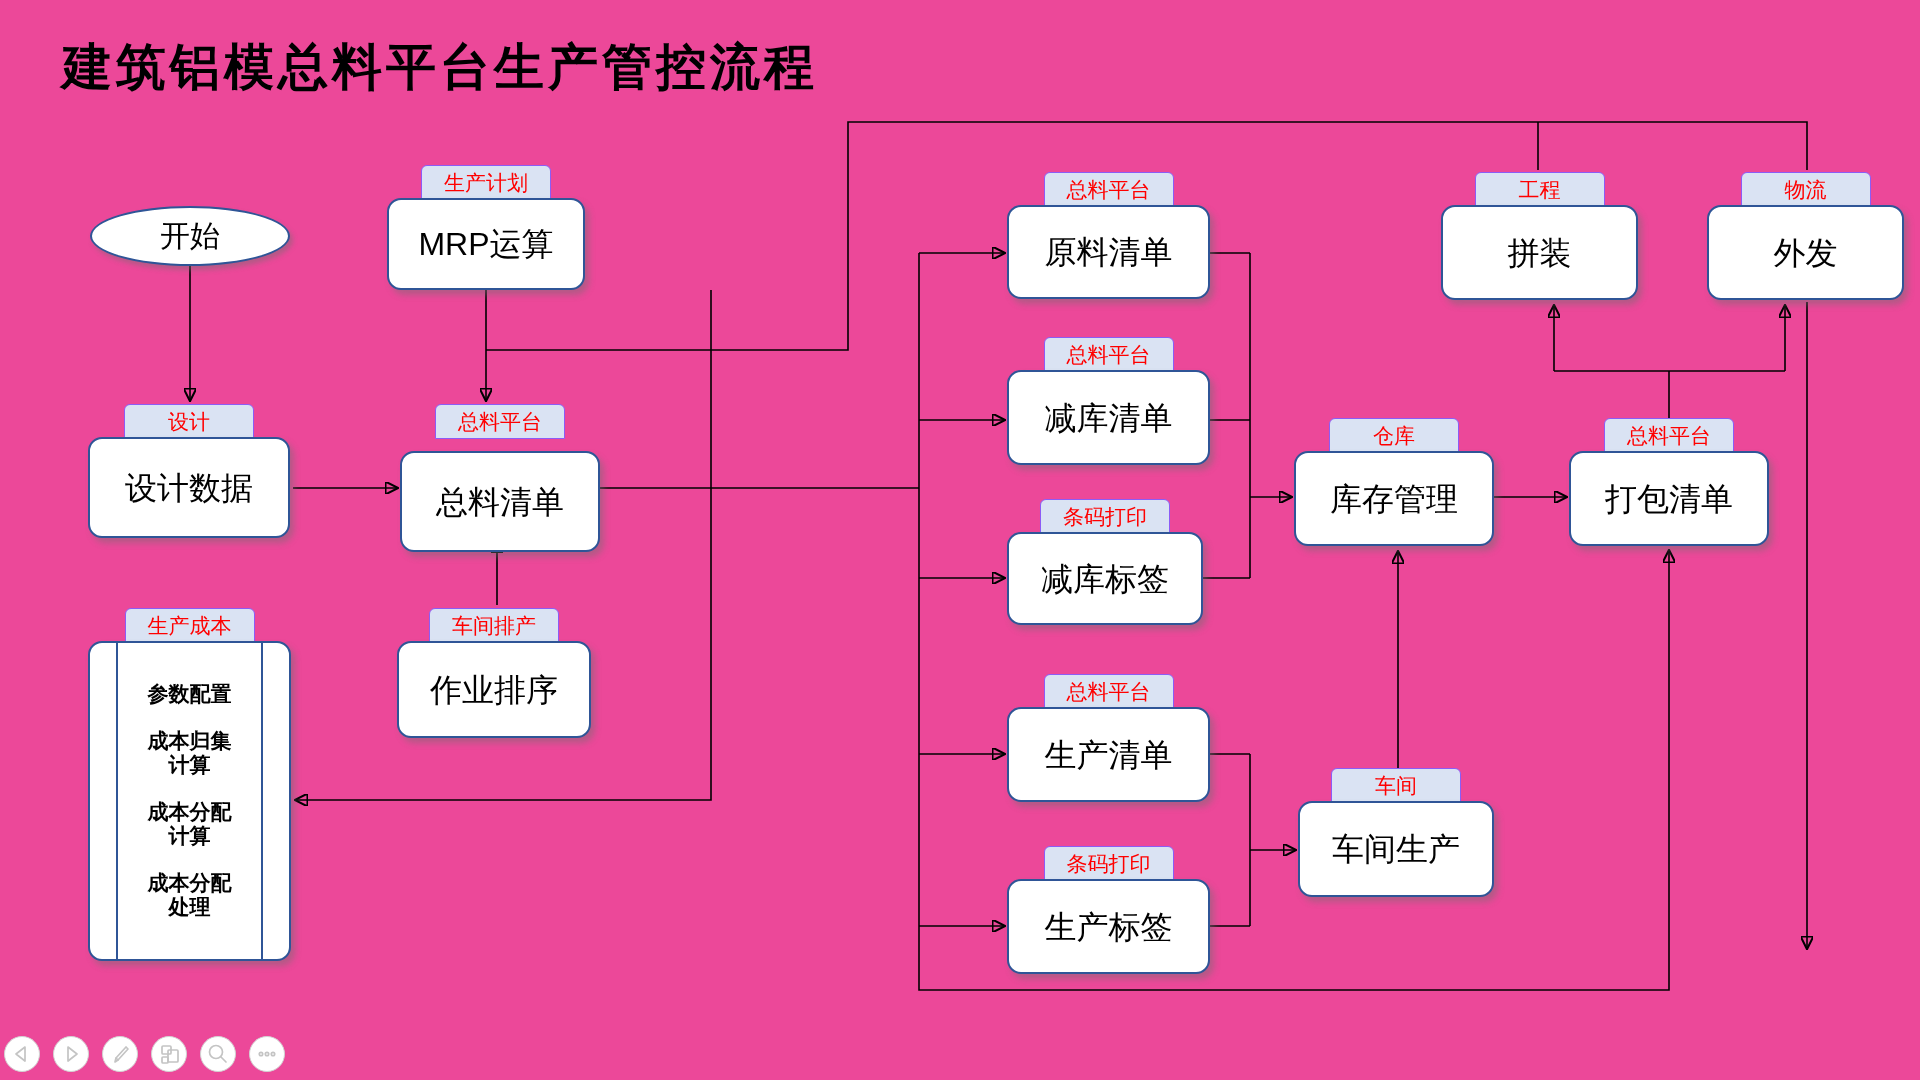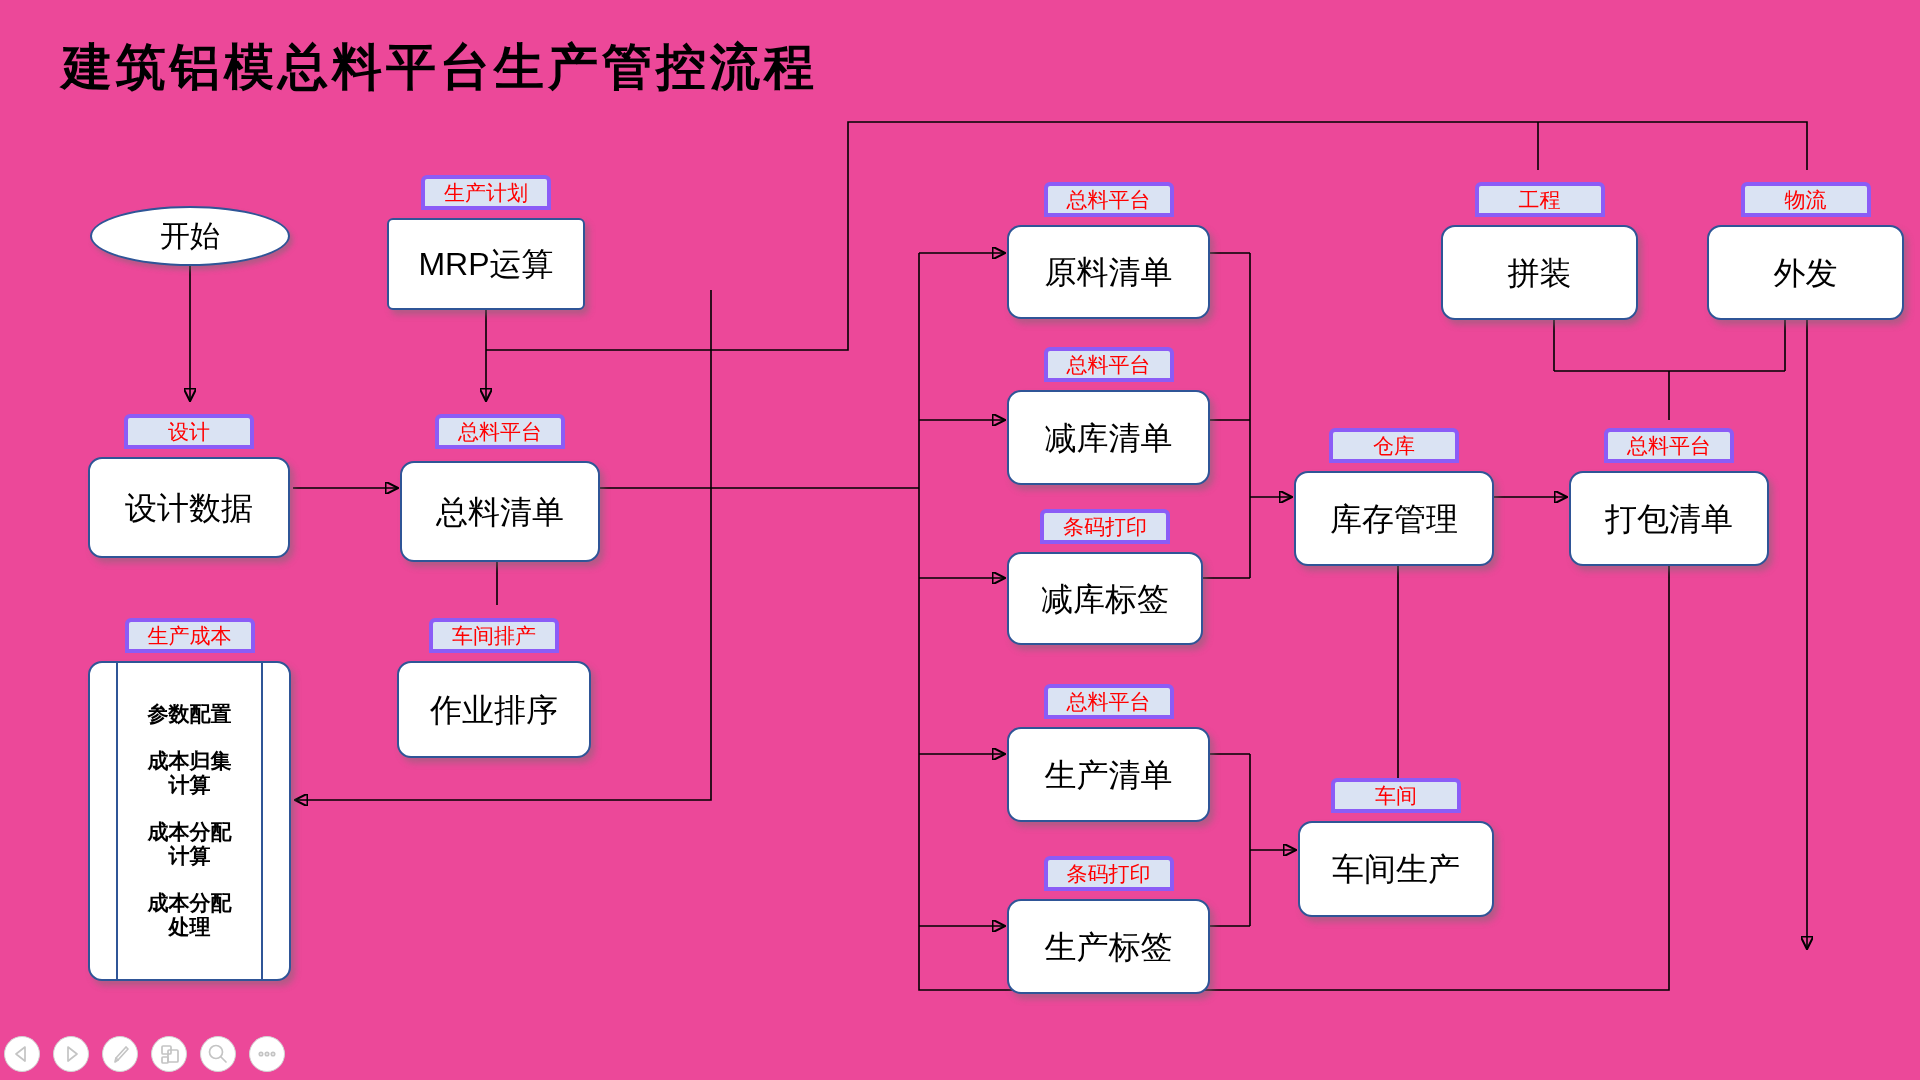--- a/index.html
+++ b/index.html
@@ -4,22 +4,22 @@
 <style>
   html,body{margin:0;padding:0;background:#ffffff;}
   #stage{position:relative;width:1920px;height:1080px;background:#ec4899;overflow:hidden;
          font-family:"Liberation Sans", sans-serif;}
   #page-title{position:absolute;left:62px;top:34px;margin:0;font-size:50px;font-weight:800;
               color:#000;letter-spacing:4px;white-space:nowrap;}
   svg.connectors{position:absolute;left:0;top:0;width:1920px;height:1080px;}
   svg.connectors path{stroke:#000;stroke-width:1.6;fill:none;}
 
   .node{position:absolute;}
-  .tag{position:relative;margin:10px auto;width:130px;height:35px;box-sizing:border-box;
-       background:#dae3f3;border:4px solid #8b5cf6;border-radius:6px 6px 0 0;
+  .tag{position:relative;margin:0 auto;width:130px;height:35px;box-sizing:border-box;
+       background:#dae3f3;border:1px solid #8b5cf6;border-radius:6px 6px 0 0;
        display:flex;align-items:center;justify-content:center;
        font-size:21px;color:#ff0000;z-index:1;line-height:1;}
   .box{position:relative;margin-top:-2px;box-sizing:border-box;width:100%;
        background:#ffffff;border:2.5px solid #2f5597;border-radius:14px;
        display:flex;align-items:center;justify-content:center;
        font-size:32px;color:#000;z-index:2;line-height:1;
        box-shadow:4px 5px 6px rgba(110,110,110,0.45);}
   .ellipse{position:absolute;box-sizing:border-box;background:#fff;border:2.5px solid #2f5597;
        border-radius:50%;display:flex;align-items:center;justify-content:center;
        font-size:30px;color:#000;box-shadow:3px 4px 5px rgba(110,110,110,0.45);}
@@ -76,21 +76,21 @@
     <path d="M1669 420 V371 M1554 371 H1785"></path>
     <path d="M1554 371 V306" marker-end="url(#arr)"></path>
     <path d="M1785 371 V306" marker-end="url(#arr)"></path>
     <path d="M1807 302 V948" marker-end="url(#arr)"></path>
   </svg>
 
   <div class="ellipse" style="left:90px;top:206px;width:200px;height:60px;">开始</div>
 
   <div class="node" style="left:387px;top:165px;width:198px;">
     <div class="tag">生产计划</div>
-    <div class="box" style="height:92px;border-radius:6px;">MRP运算</div>
+    <div class="box" style="height:92px;">MRP运算</div>
   </div>
 
 
   <div class="node" style="left:1007px;top:172px;width:203px;">
     <div class="tag">总料平台</div>
     <div class="box" style="height:94px;">原料清单</div>
   </div>
 
   <div class="node" style="left:1441px;top:172px;width:197px;">
     <div class="tag">工程</div>

